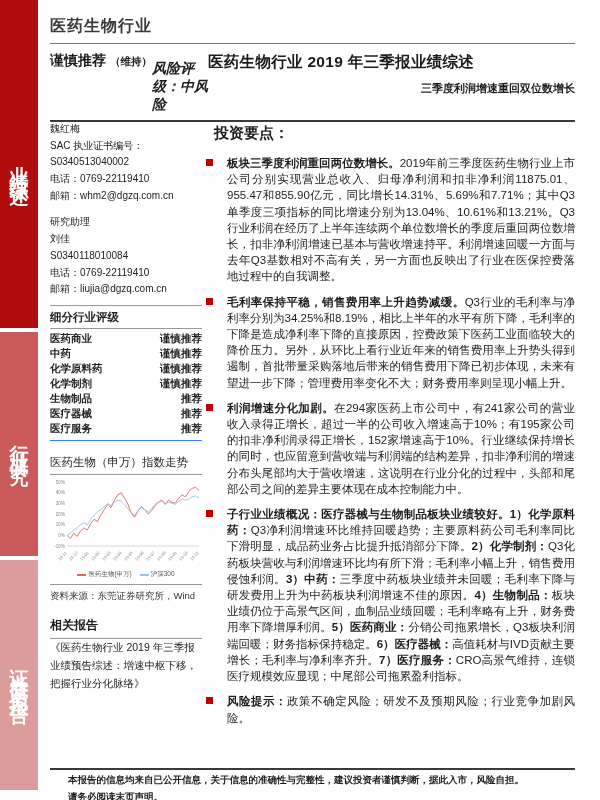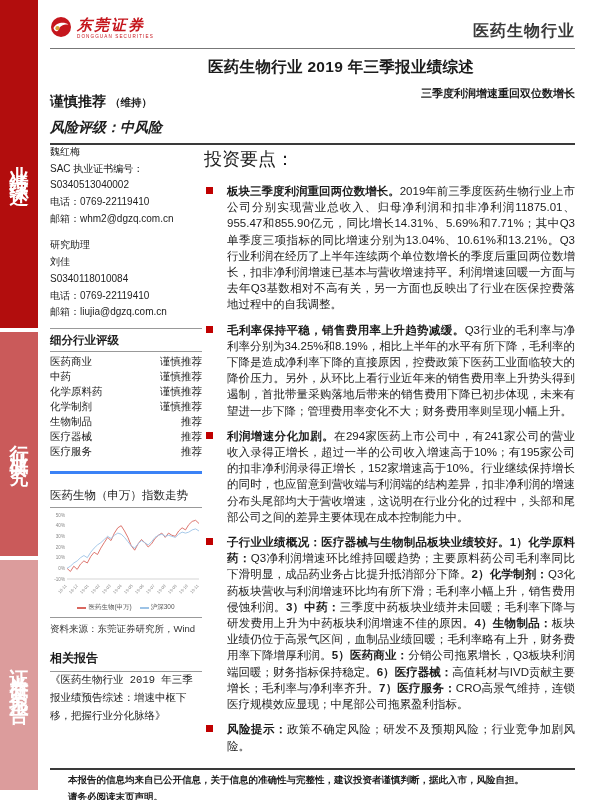--- a/index.html
+++ b/index.html
@@ -17,52 +17,52 @@
   .page{position:absolute;left:50px;top:0;width:525px;}
 
   .brand-row{display:flex;align-items:flex-end;justify-content:space-between;padding:16px 0 6px 0;border-bottom:1px solid #777;}
   .brand{display:flex;align-items:center;gap:5px;}
   .brand-text{display:flex;flex-direction:column;line-height:1;}
   .brand-cn{font-family:"Liberation Serif","DejaVu Serif",serif;font-weight:bold;font-style:italic;color:#c5161d;font-size:15px;letter-spacing:2px;}
   .brand-en{color:#c5161d;font-size:4.6px;letter-spacing:1.1px;margin-top:2px;}
   .industry{font-size:16px;font-weight:bold;color:#3a3a3a;letter-spacing:1px;}
 
   .head-grid{display:flex;justify-content:space-between;align-items:stretch;padding:8px 0 6px 0;border-bottom:2px solid #3a3a3a;}
-  .head-left{width:158px;display:flex;flex-direction:column;justify-content:space-between;margin-top:36px;}
+  .head-left{width:158px;display:flex;flex-direction:row;justify-content:space-between;}
   .head-right{flex:1;display:flex;flex-direction:column;justify-content:flex-start;}
   .rating-line{font-size:14px;font-weight:bold;white-space:nowrap;}
   .rating-suffix{font-size:10.5px;font-weight:bold;}
   .risk-line{font-size:14px;font-weight:bold;margin-top:8px;font-style:italic;}
   .report-title{font-size:15.5px;font-weight:bold;letter-spacing:.3px;}
   .subtitle{font-size:11px;font-weight:bold;text-align:right;margin-top:8px;}
   .date{font-size:14px;font-weight:bold;margin:9px 0 6px 0;letter-spacing:1px;}
 
   .cols{display:flex;gap:2px;}
   .left-col{width:152px;flex:none;font-size:10px;}
   .main-col{flex:1;}
 
   
   .analyst p{margin:0 0 3.5px 0;line-height:1.32;font-size:10px;color:#222;}
   .analyst .gap{height:10px;}
   .sec{border-top:1px solid #999;margin-top:10px;}
   .sec-head{font-size:11.5px;font-weight:bold;padding:4px 0 3px 0;border-bottom:1px solid #999;}
-  .rating-rows{border-bottom:3px solid #3b82f6;padding:2px 0 12px 0;}
+  .rating-rows{border-bottom:1px solid #3b82f6;padding:2px 0 4px 0;font-weight:bold;}
   .rating-row{display:flex;justify-content:space-between;font-size:10.5px;line-height:15px;color:#222;}
   .chart-sec{margin-top:12px;}
   .chart-head{font-size:11.5px;font-weight:normal;padding:2px 0 4px 0;border-bottom:1px solid #999;}
   .legend{display:flex;justify-content:center;gap:8px;font-size:6.5px;color:#555;margin-top:-2px;}
   .legend span{display:flex;align-items:center;gap:2px;}
   .dash{display:inline-block;width:9px;height:1.5px;}
   .source{font-size:9.5px;color:#333;border-top:1px solid #999;margin-top:5px;padding-top:5px;}
-  .related-sec{margin-top:14px;font-family:Liberation Mono, monospace;}
+  .related-sec{margin-top:14px;}
   .related-head{font-size:12px;font-weight:bold;padding-bottom:4px;border-bottom:1px solid #999;}
   .related-item{font-size:10.5px;line-height:1.7;margin:0 0 0 0;color:#222;}
 
   
-  .points-head{font-size:18px;font-weight:normal;margin:2px 0 12px 0;}
+  .points-head{font-size:15px;font-weight:bold;margin:2px 0 12px 10px;}
   .bullet{display:flex;margin-bottom:9px;}
   .marker{flex:none;width:7px;height:7px;background:#c00000;margin:4px 14px 0 2px;}
   .bullet p{margin:0;font-size:11.5px;line-height:16.2px;text-align:justify;color:#1c1c1c;}
   .lead{font-weight:bold;}
 
   
   .footer{position:absolute;left:50px;top:768px;width:525px;border-top:2px solid #3a3a3a;}
   .footer p{margin:4px 0 0 18px;font-size:9.5px;font-weight:bold;color:#222;line-height:1.35;}
 
   svg text{font-family:"Liberation Sans","DejaVu Sans",sans-serif;}
@@ -78,33 +78,20 @@
     <span class="seg-label">行业研究</span>
   </div>
   <div class="seg seg3">
     <span class="seg-label">证券研究报告</span>
   </div>
 </div>
 
 <div class="page">
 
   <div class="brand-row">
-    <div class="brand">
-      <span>
-        <svg width="22" height="22" viewBox="0 0 22 22">
-          <circle cx="11" cy="11" r="10" fill="#c5161d"></circle>
-          <path d="M3.5 12 C6 6.5, 14 5.5, 18.5 8.5 C14 8, 9 10, 8.5 14 C7 16.5, 4 15, 3.5 12 Z" fill="#fff"></path>
-          <circle cx="7.5" cy="12.2" r="2.1" fill="#d8a13a"></circle>
-        </svg>
-      </span>
-      <span class="brand-text">
-        <span class="brand-cn">东莞证券</span>
-        <span class="brand-en">DONGGUAN SECURITIES</span>
-      </span>
-    </div>
     <span class="industry">医药生物行业</span>
   </div>
 
   <div class="head-grid">
     <div class="head-left">
       <span class="rating-line"><span>谨慎推荐</span>&nbsp;<span class="rating-suffix">（维持）</span></span>
       <span class="risk-line">风险评级：中风险</span>
     </div>
     <div class="head-right">
       <span class="report-title">医药生物行业 2019 年三季报业绩综述</span>

